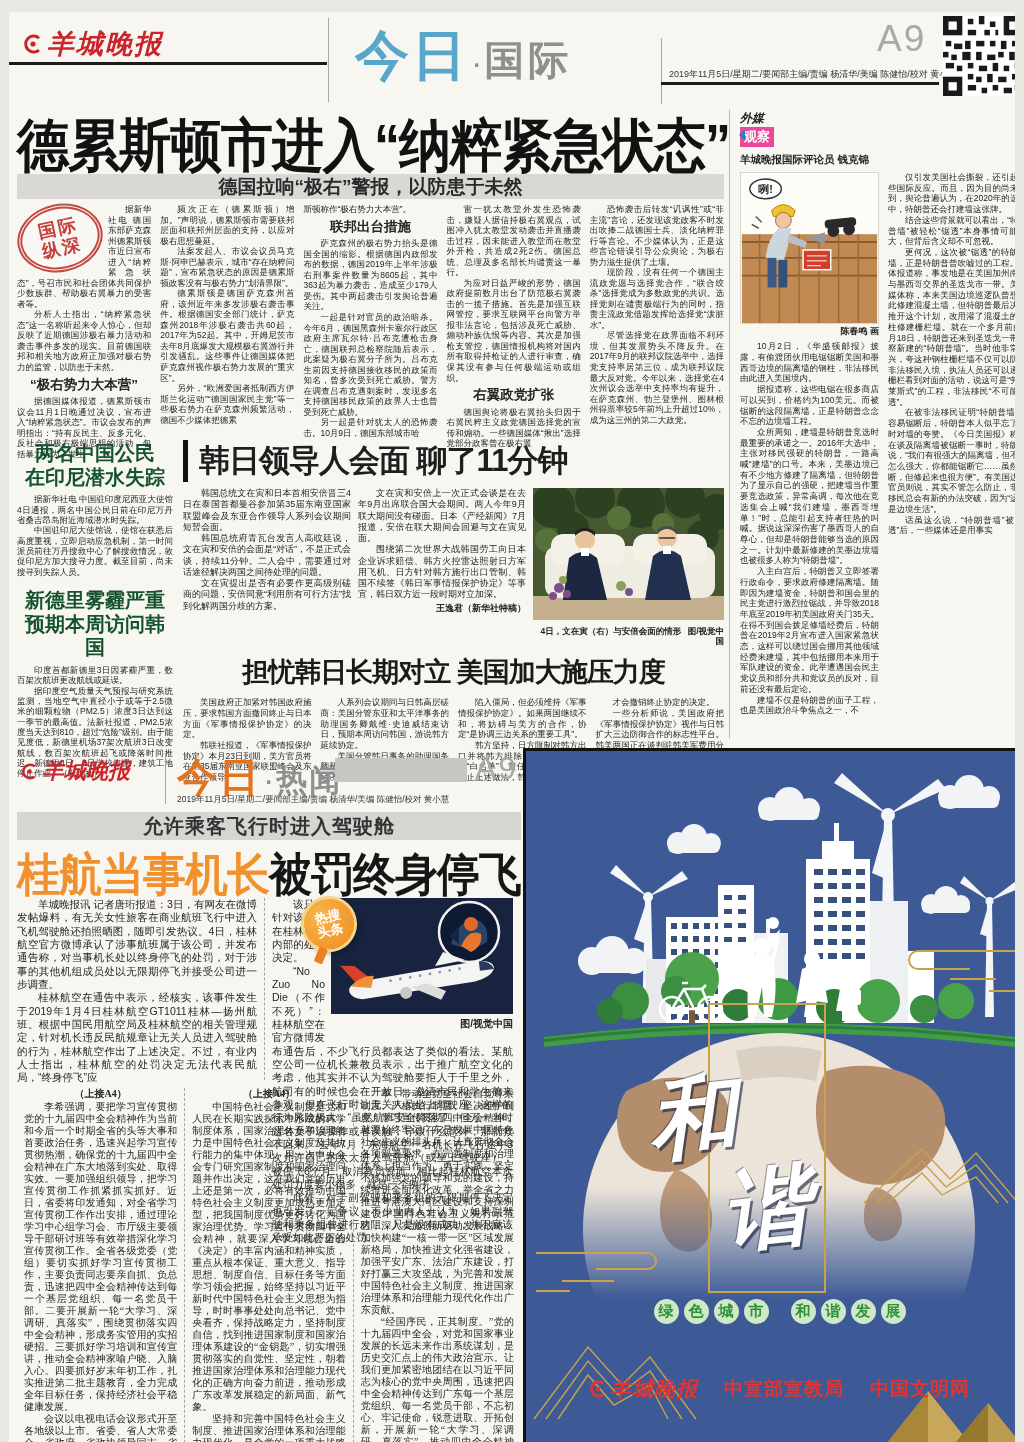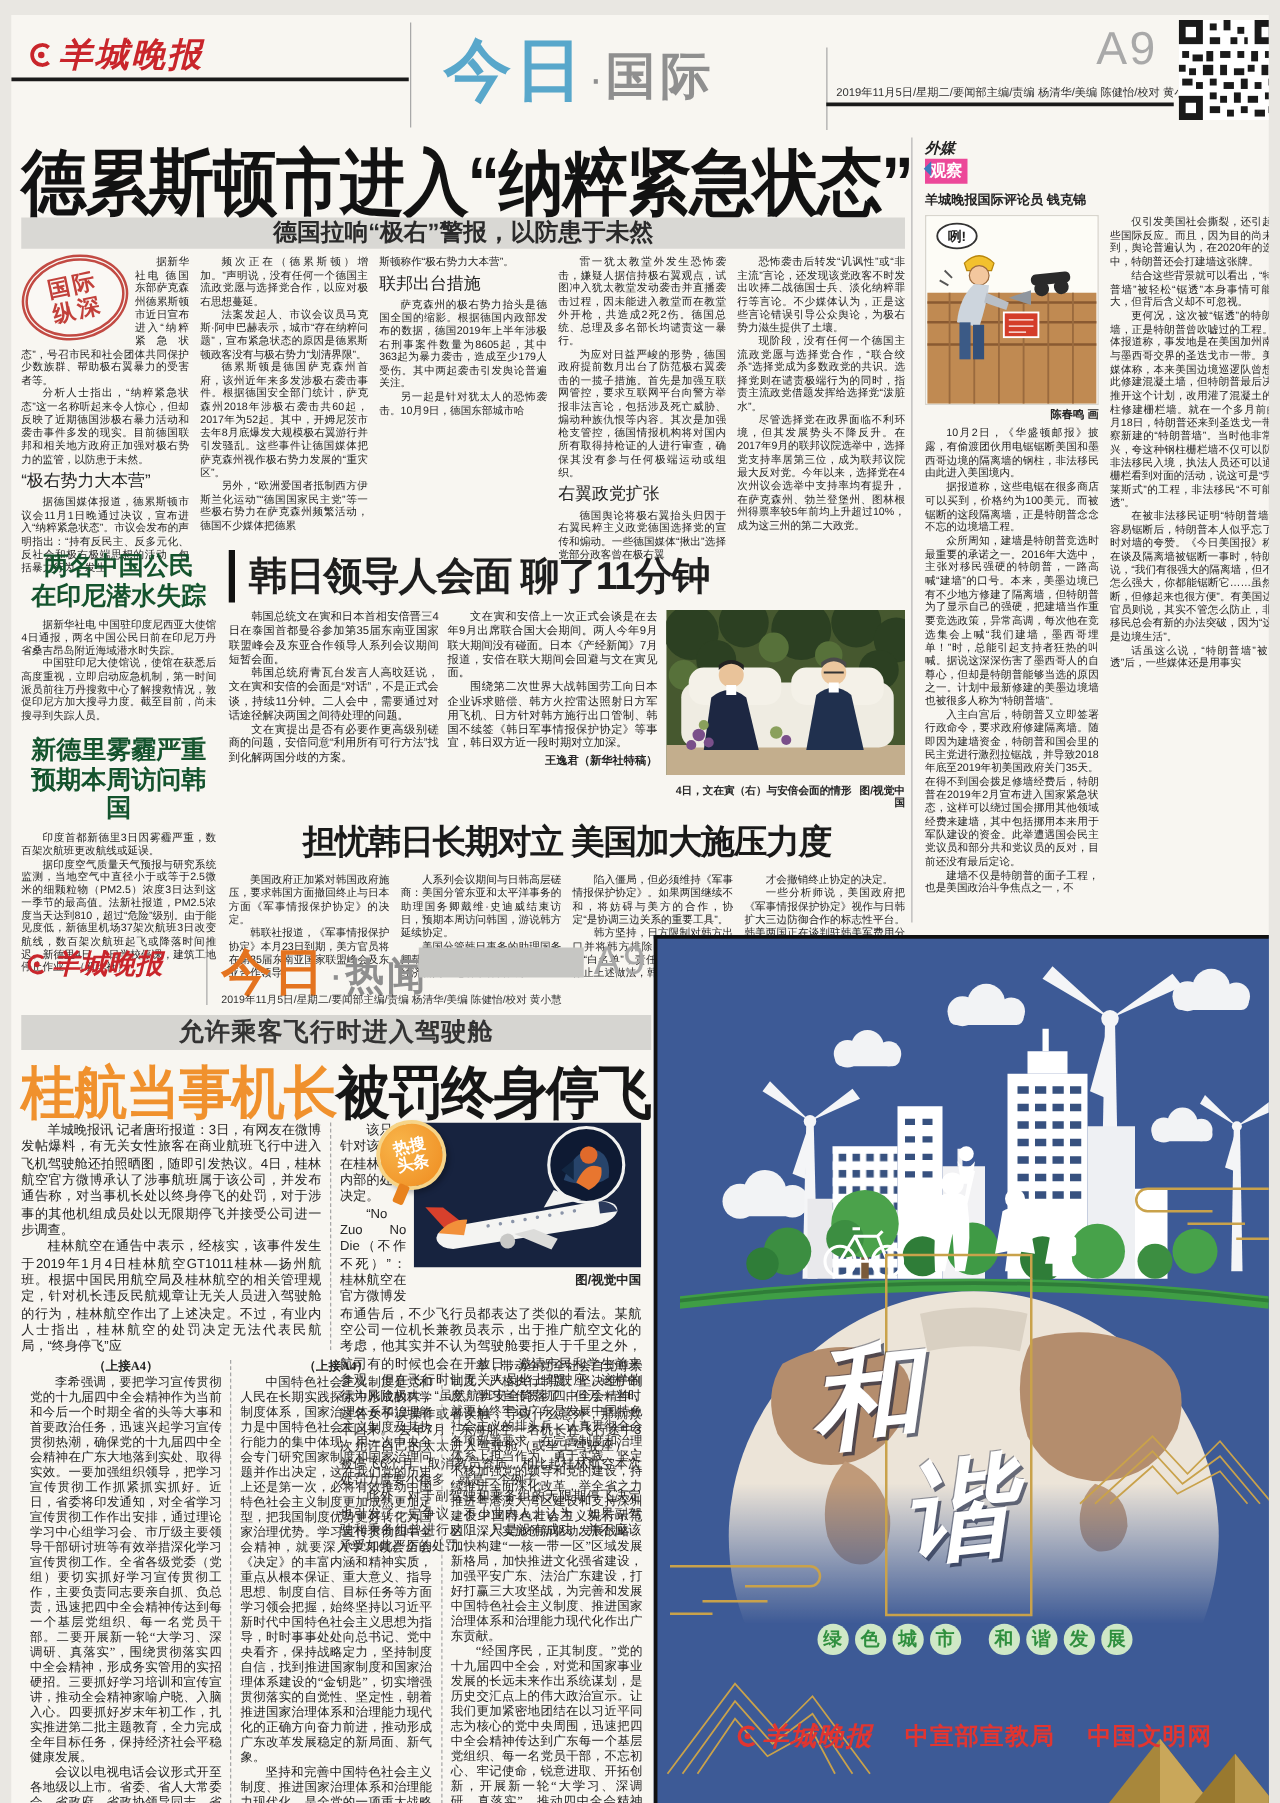--- a/index.html
+++ b/index.html
@@ -23,21 +23,21 @@
   .pageno { font-size:37px; color:#a9a9a9; letter-spacing:2px; font-weight:400; }
   .grayslug { background:#c6c6c3; }
 
   
   .lead-headline { font-size:52px; font-weight:900; letter-spacing:-1px; color:#121212; margin:0; white-space:nowrap; transform:scaleY(1.1); transform-origin:top left; font-family:"Liberation Sans","DejaVu Sans",sans-serif; }
   .deck-bar { background:#d9d8d4; text-align:center; font-size:19px; font-weight:700; color:#2a2a2a; line-height:25px; }
   .bodycols { display:flex; gap:9px; }
   .bodycols .col { flex:1; min-width:0; font-size:8.5px; line-height:1.24; text-align:justify; }
   p { margin:0; text-indent:2em; }
   p.noind { text-indent:0; }
-  .colsub { font-size:13.5px; font-weight:400; text-align:left; margin:4px 0 3px; text-indent:0; }
+  .colsub { font-size:13.5px; font-weight:700; text-align:center; margin:4px 0 3px; text-indent:0; }
   .stamp { float:left; width:86px; height:68px; border:5px double #c24a43; border-radius:50%; transform:rotate(-12deg); color:#c2403a; display:flex; flex-direction:column; align-items:center; justify-content:center; font-size:18px; font-weight:900; line-height:1.12; margin:0 5px 4px 0; letter-spacing:2px; background:rgba(255,255,255,.25); }
 
   
   .strip { width:156px; font-size:8.5px; line-height:1.22; text-align:justify; }
   .striptitle { font-size:20px; font-weight:900; text-align:center; line-height:1.18; margin:2px 0 5px; text-indent:0; color:#14532d; }
 
   
   .k-title { font-size:31px; font-weight:900; color:#1e1e1e; margin:0 0 6px; border-left:5px solid #111; padding-left:11px; letter-spacing:-1px; white-space:nowrap; }
   .k-body { display:flex; gap:7px; }
   .k-col { width:168px; font-size:9px; line-height:1.25; text-align:justify; }
@@ -181,31 +181,32 @@
           <p>据新华社电 德国东部萨克森州德累斯顿市近日宣布进入“纳粹紧急状态”，号召市民和社会团体共同保护少数族群、帮助极右翼暴力的受害者等。</p>
           <p>分析人士指出，“纳粹紧急状态”这一名称听起来令人惊心，但却反映了近期德国涉极右暴力活动和袭击事件多发的现实。目前德国联邦和相关地方政府正加强对极右势力的监管，以防患于未然。</p>
         </div>
       <div class="colsub">“极右势力大本营”</div>
       <div>
           <p>据德国媒体报道，德累斯顿市议会11月1日晚通过决议，宣布进入“纳粹紧急状态”。市议会发布的声明指出：“持有反民主、反多元化、反社会和极右极端思想的活动，包括暴力行为，发生</p>
         </div>
     </div>
     <div class="col">
       <div>
-          <p>频次正在（德累斯顿）增加。”声明说，没有任何一个德国主流政党愿与选择党合作，以应对极右思想蔓延。</p>
+          <p>频次正在（德累斯顿）增加。”声明说，德累斯顿市需要联邦层面和联邦州层面的支持，以应对极右思想蔓延。</p>
           <p>法案发起人、市议会议员马克斯·阿申巴赫表示，城市“存在纳粹问题”，宣布紧急状态的原因是德累斯顿政客没有与极右势力“划清界限”。</p>
           <p>德累斯顿是德国萨克森州首府，该州近年来多发涉极右袭击事件。根据德国安全部门统计，萨克森州2018年涉极右袭击共60起，2017年为52起。其中，开姆尼茨市去年8月底爆发大规模极右翼游行并引发骚乱。这些事件让德国媒体把萨克森州视作极右势力发展的“重灾区”。</p>
           <p>另外，“欧洲爱国者抵制西方伊斯兰化运动”“德国国家民主党”等一些极右势力在萨克森州频繁活动，德国不少媒体把德累</p>
         </div>
     </div>
     <div class="col">
       <p class="noind">斯顿称作“极右势力大本营”。</p>
       <div class="colsub">联邦出台措施</div>
       <div>
           <p>萨克森州的极右势力抬头是德国全国的缩影。根据德国内政部发布的数据，德国2019年上半年涉极右刑事案件数量为8605起，其中363起为暴力袭击，造成至少179人受伤。其中两起袭击引发舆论普遍关注。</p>
+          <p>一起是针对官员的政治暗杀。今年6月，德国黑森州卡塞尔行政区政府主席瓦尔特·吕布克遭枪击身亡，德国联邦总检察院随后表示，此案疑为极右翼分子所为。吕布克生前因支持德国接收移民的政策而知名，曾多次受到死亡威胁。警方在调查吕布克遇刺案时，发现多名支持德国移民政策的政界人士也曾受到死亡威胁。</p>
           <p>另一起是针对犹太人的恐怖袭击。10月9日，德国东部城市哈</p>
         </div>
     </div>
     <div class="col">
       <div>
           <p>雷一犹太教堂外发生恐怖袭击，嫌疑人据信持极右翼观点，试图冲入犹太教堂发动袭击并直播袭击过程，因未能进入教堂而在教堂外开枪，共造成2死2伤。德国总统、总理及多名部长均谴责这一暴行。</p>
           <p>为应对日益严峻的形势，德国政府提前数月出台了防范极右翼袭击的一揽子措施。首先是加强互联网管控，要求互联网平台向警方举报非法言论，包括涉及死亡威胁、煽动种族仇恨等内容。其次是加强枪支管控，德国情报机构将对国内所有取得持枪证的人进行审查，确保其没有参与任何极端运动或组织。</p>
         </div>
       <div class="colsub">右翼政党扩张</div>
       <div>

